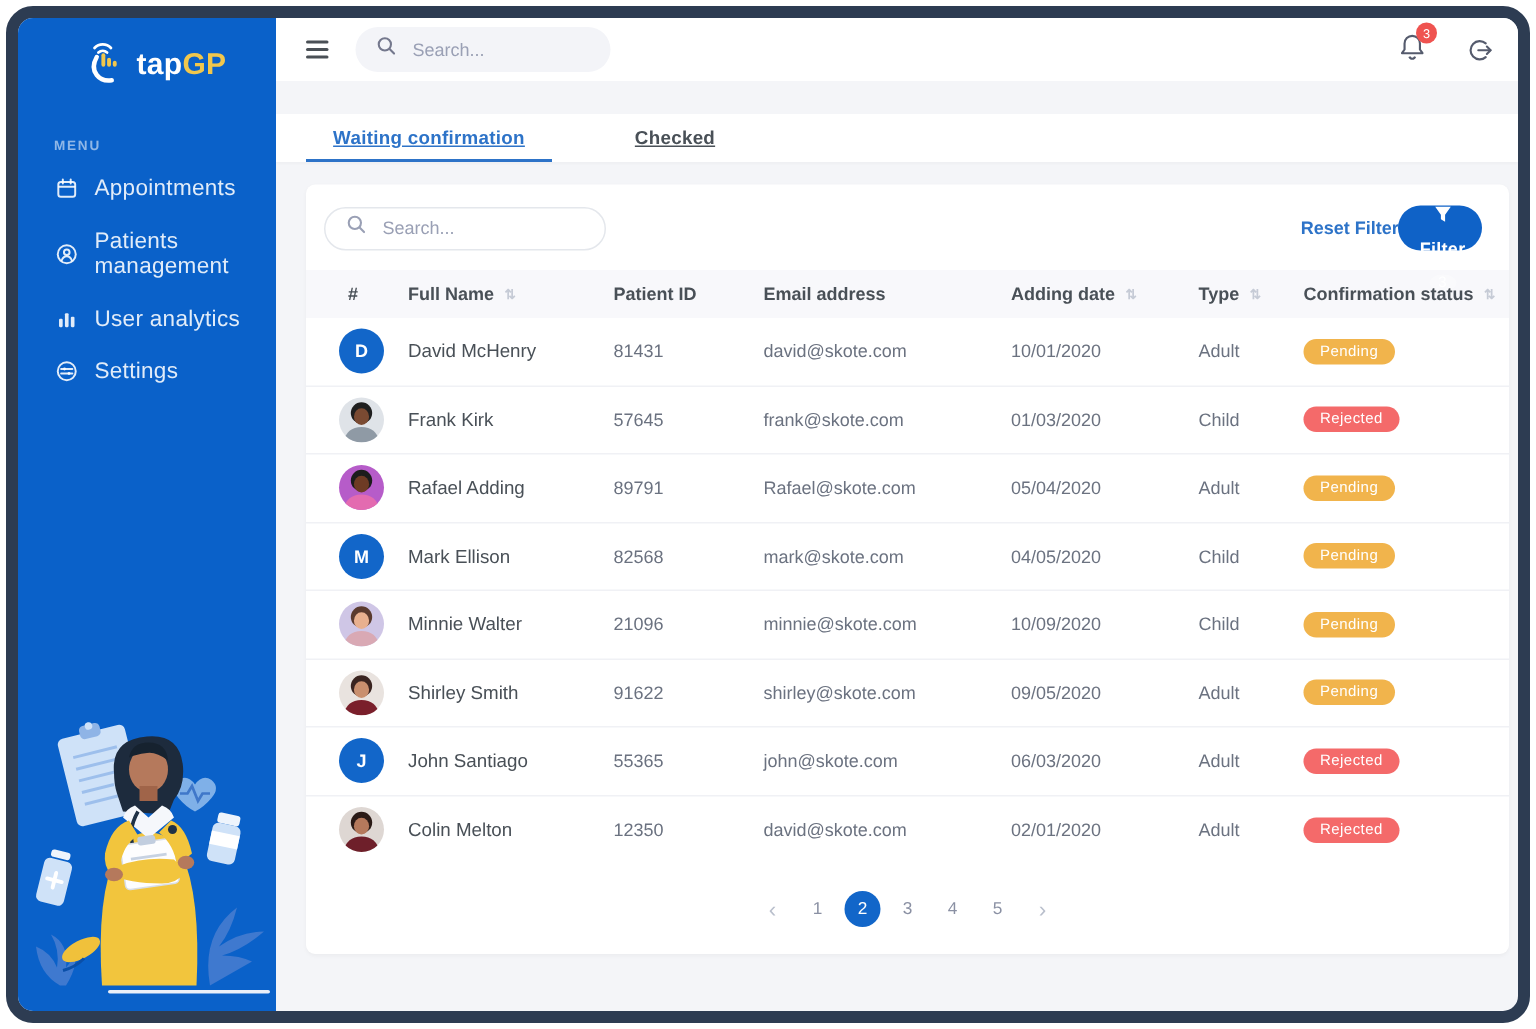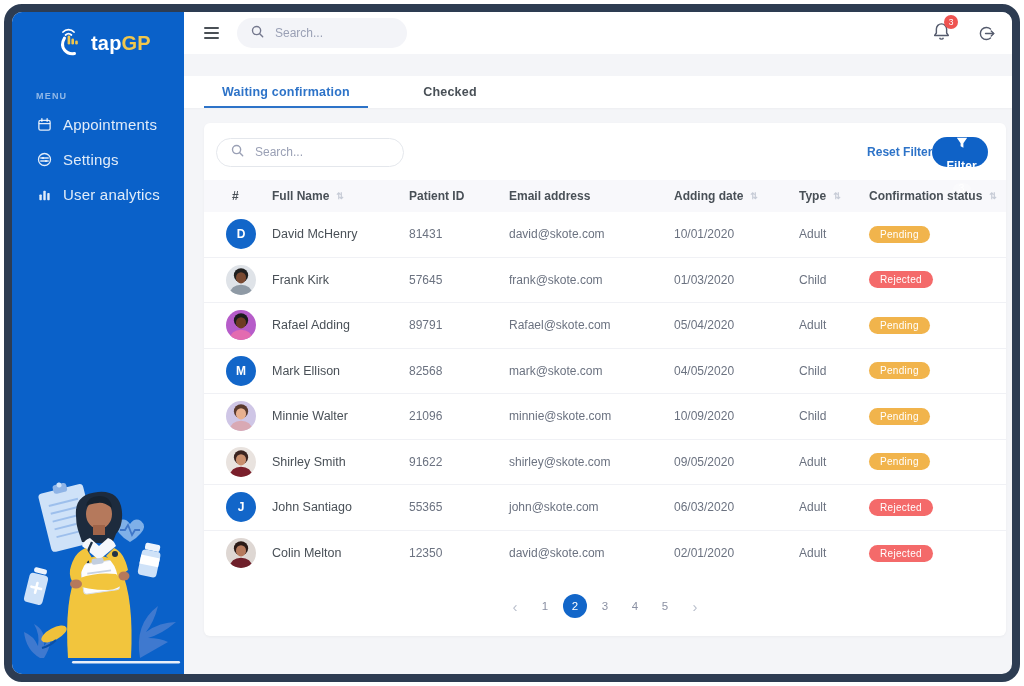--- a/index.html
+++ b/index.html
@@ -44,21 +44,21 @@
   .tb-search input{border:none;background:transparent;outline:none;font-size:12px;color:#74788d;width:100%;font-family:inherit;}
   .tb-search input::placeholder{color:#9aa0b5;}
   .tb-spacer{flex:1;}
   .bell-wrap{position:relative;cursor:pointer;margin-right:10px;}
   .bell-badge{position:absolute;top:-6px;right:-7px;min-width:14px;height:14px;border-radius:8px;background:var(--notif);
     color:#fff;font-size:8.5px;display:flex;align-items:center;justify-content:center;padding:0 3px;}
   .logout{cursor:pointer;display:flex;}
   
   .tabbar{margin-top:22px;background:#fff;display:flex;padding-left:20px;flex-shrink:0;box-shadow:0 1px 2px rgba(0,0,0,.03);}
   .tab{width:164px;text-align:center;font-size:12.5px;font-weight:bold;color:var(--txt-dark);
-    padding:9px 0 7px;border-bottom:2px solid transparent;cursor:pointer;letter-spacing:.2px;}
+    padding:9px 0 7px;border-bottom:2px solid transparent;cursor:pointer;letter-spacing:.2px;text-decoration:underline;}
   .tab.active{color:#2d73c8;border-bottom-color:#2d73c8;}
   
   .card{background:#fff;border-radius:6px;margin:15px 6px 0 20px;padding:14px 0 4px;box-shadow:0 1px 3px rgba(0,0,0,.04);}
   .toolbar{display:flex;align-items:center;padding:0 18px 13px 12px;}
   .card-search{display:flex;align-items:center;gap:9px;border:1px solid #e4e7ec;border-radius:15px;height:29px;width:188px;padding:0 14px;background:#fff;}
   .card-search input{border:none;background:transparent;outline:none;font-size:12px;color:#74788d;width:100%;font-family:inherit;}
   .card-search input::placeholder{color:#9aa0b5;}
   .reset-filter{margin-left:auto;color:#2d73c8;font-size:12px;font-weight:bold;cursor:pointer;}
   .filter-btn{background:var(--accent);color:#fff;border:none;border-radius:15px;height:30px;padding:0 11px 0 14px;
     display:flex;align-items:center;gap:10px;font-size:12px;font-weight:bold;cursor:pointer;font-family:inherit;letter-spacing:.2px;flex-direction:column;}
@@ -113,37 +113,47 @@
               <line x1="10.8" y1="1.8" x2="10.8" y2="4.6" stroke="rgba(255,255,255,.88)" stroke-width="1.4" fill="none" stroke-linecap="round" stroke-linejoin="round"></line>
               <line x1="2.5" y1="7" x2="13.5" y2="7" stroke="rgba(255,255,255,.88)" stroke-width="1.4" fill="none" stroke-linecap="round" stroke-linejoin="round"></line>
             </svg>
           </span>
           <span class="mi-label">Appointments</span>
         </div>
         <div class="menu-item">
           <span class="mi-icon">
             <svg width="15" height="15" viewBox="0 0 16 16">
               <circle cx="8" cy="8" r="6.4" stroke="rgba(255,255,255,.88)" stroke-width="1.4" fill="none" stroke-linecap="round" stroke-linejoin="round"></circle>
-              <line x1="4" y1="6.4" x2="12" y2="6.4" stroke="rgba(255,255,255,.88)" stroke-width="1.4" fill="none" stroke-linecap="round" stroke-linejoin="round"></line>
-              <line x1="4" y1="9.6" x2="12" y2="9.6" stroke="rgba(255,255,255,.88)" stroke-width="1.4" fill="none" stroke-linecap="round" stroke-linejoin="round"></line>
-              <circle cx="6.4" cy="6.4" r="1" fill="rgba(255,255,255,.88)"></circle>
-              <circle cx="9.6" cy="9.6" r="1" fill="rgba(255,255,255,.88)"></circle>
+              <circle cx="8" cy="6.6" r="2" stroke="rgba(255,255,255,.88)" stroke-width="1.4" fill="none" stroke-linecap="round" stroke-linejoin="round"></circle>
+              <path d="M4.4 12.4 q1-3 3.6-3 q2.6 0 3.6 3" stroke="rgba(255,255,255,.88)" stroke-width="1.4" fill="none" stroke-linecap="round" stroke-linejoin="round"></path>
             </svg>
           </span>
-          <span class="mi-label">Settings</span>
+          <span class="mi-label">Patients management</span>
         </div>
         <div class="menu-item">
           <span class="mi-icon">
             <svg width="15" height="15" viewBox="0 0 16 16">
               <rect x="2.5" y="8" width="2.6" height="6" rx="0.8" fill="rgba(255,255,255,.88)"></rect>
               <rect x="6.7" y="4" width="2.6" height="10" rx="0.8" fill="rgba(255,255,255,.88)"></rect>
               <rect x="10.9" y="6.5" width="2.6" height="7.5" rx="0.8" fill="rgba(255,255,255,.88)"></rect>
             </svg>
           </span>
           <span class="mi-label">User analytics</span>
+        </div>
+        <div class="menu-item">
+          <span class="mi-icon">
+            <svg width="15" height="15" viewBox="0 0 16 16">
+              <circle cx="8" cy="8" r="6.4" stroke="rgba(255,255,255,.88)" stroke-width="1.4" fill="none" stroke-linecap="round" stroke-linejoin="round"></circle>
+              <line x1="4" y1="6.4" x2="12" y2="6.4" stroke="rgba(255,255,255,.88)" stroke-width="1.4" fill="none" stroke-linecap="round" stroke-linejoin="round"></line>
+              <line x1="4" y1="9.6" x2="12" y2="9.6" stroke="rgba(255,255,255,.88)" stroke-width="1.4" fill="none" stroke-linecap="round" stroke-linejoin="round"></line>
+              <circle cx="6.4" cy="6.4" r="1" fill="rgba(255,255,255,.88)"></circle>
+              <circle cx="9.6" cy="9.6" r="1" fill="rgba(255,255,255,.88)"></circle>
+            </svg>
+          </span>
+          <span class="mi-label">Settings</span>
         </div>
       </nav>
 
     <div class="illustration">
       <svg width="172" height="208" viewBox="0 0 172 208">
 
         <g transform="rotate(-14 55 55)">
           <rect x="32" y="26" width="46" height="60" rx="4" fill="#cfe2f8"></rect>
           <rect x="48" y="21" width="14" height="9" rx="3" fill="#8fb4e6"></rect>
           <circle cx="55" cy="22" r="2.5" fill="#cfe2f8"></circle>

